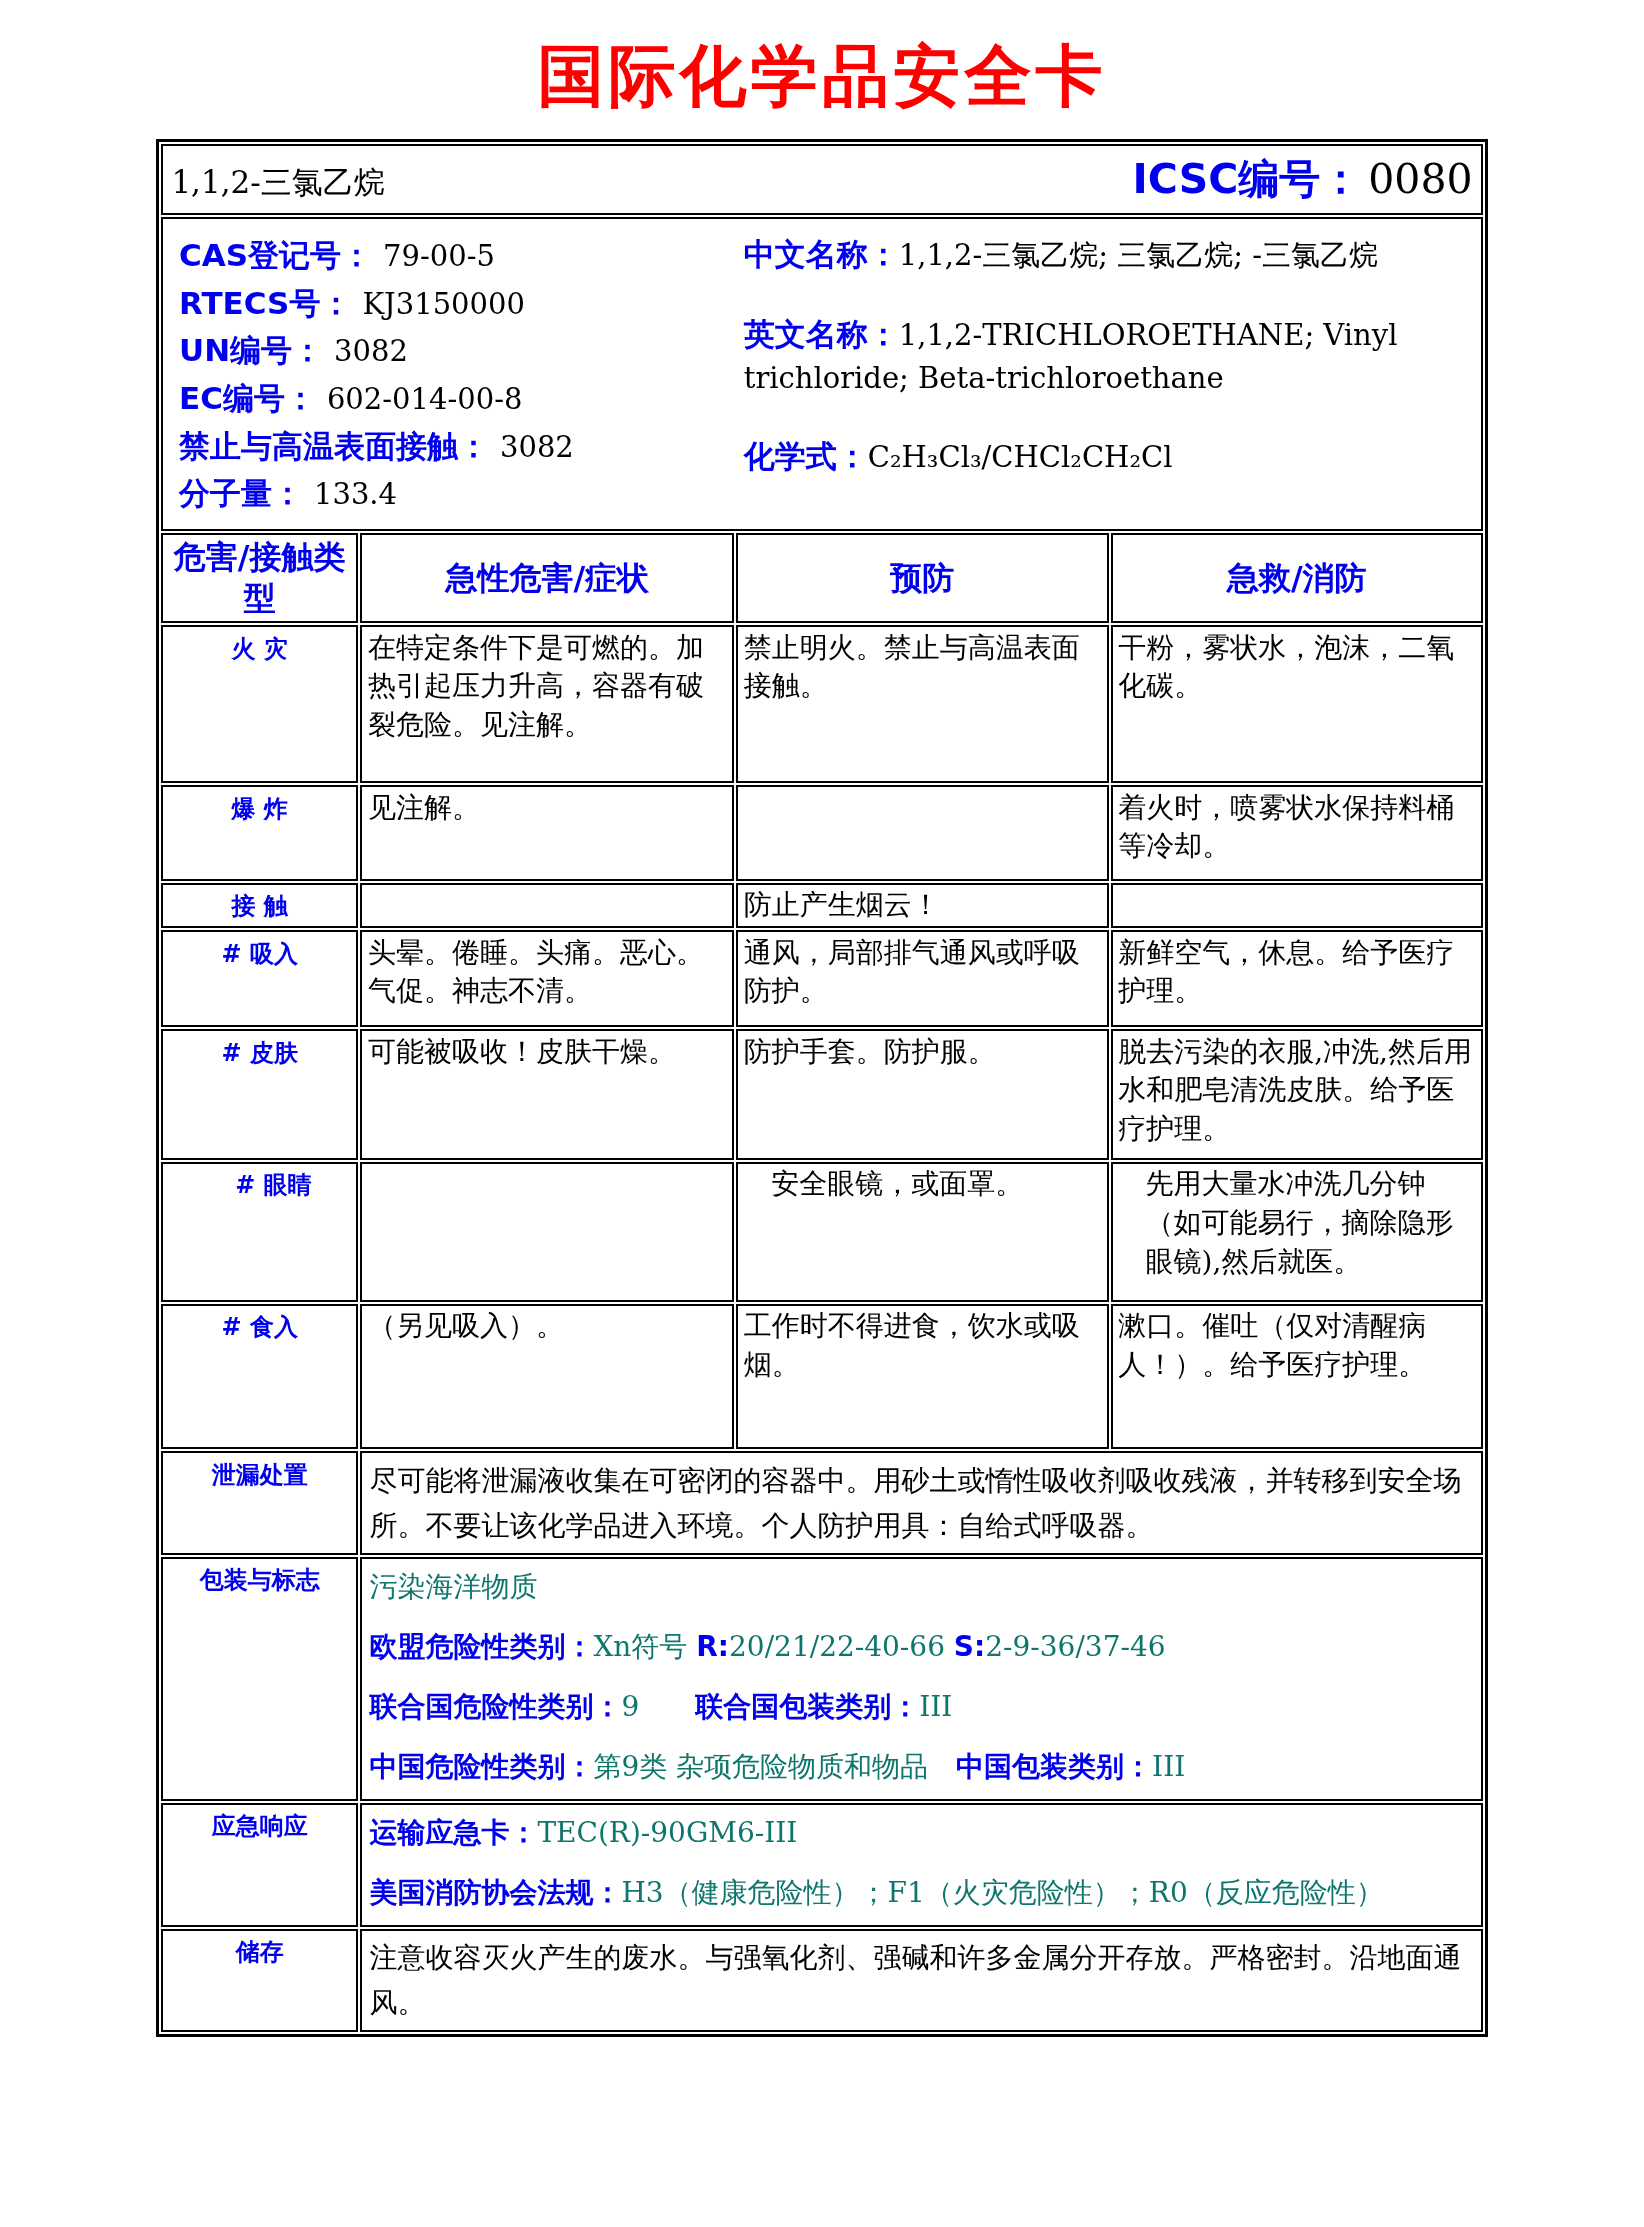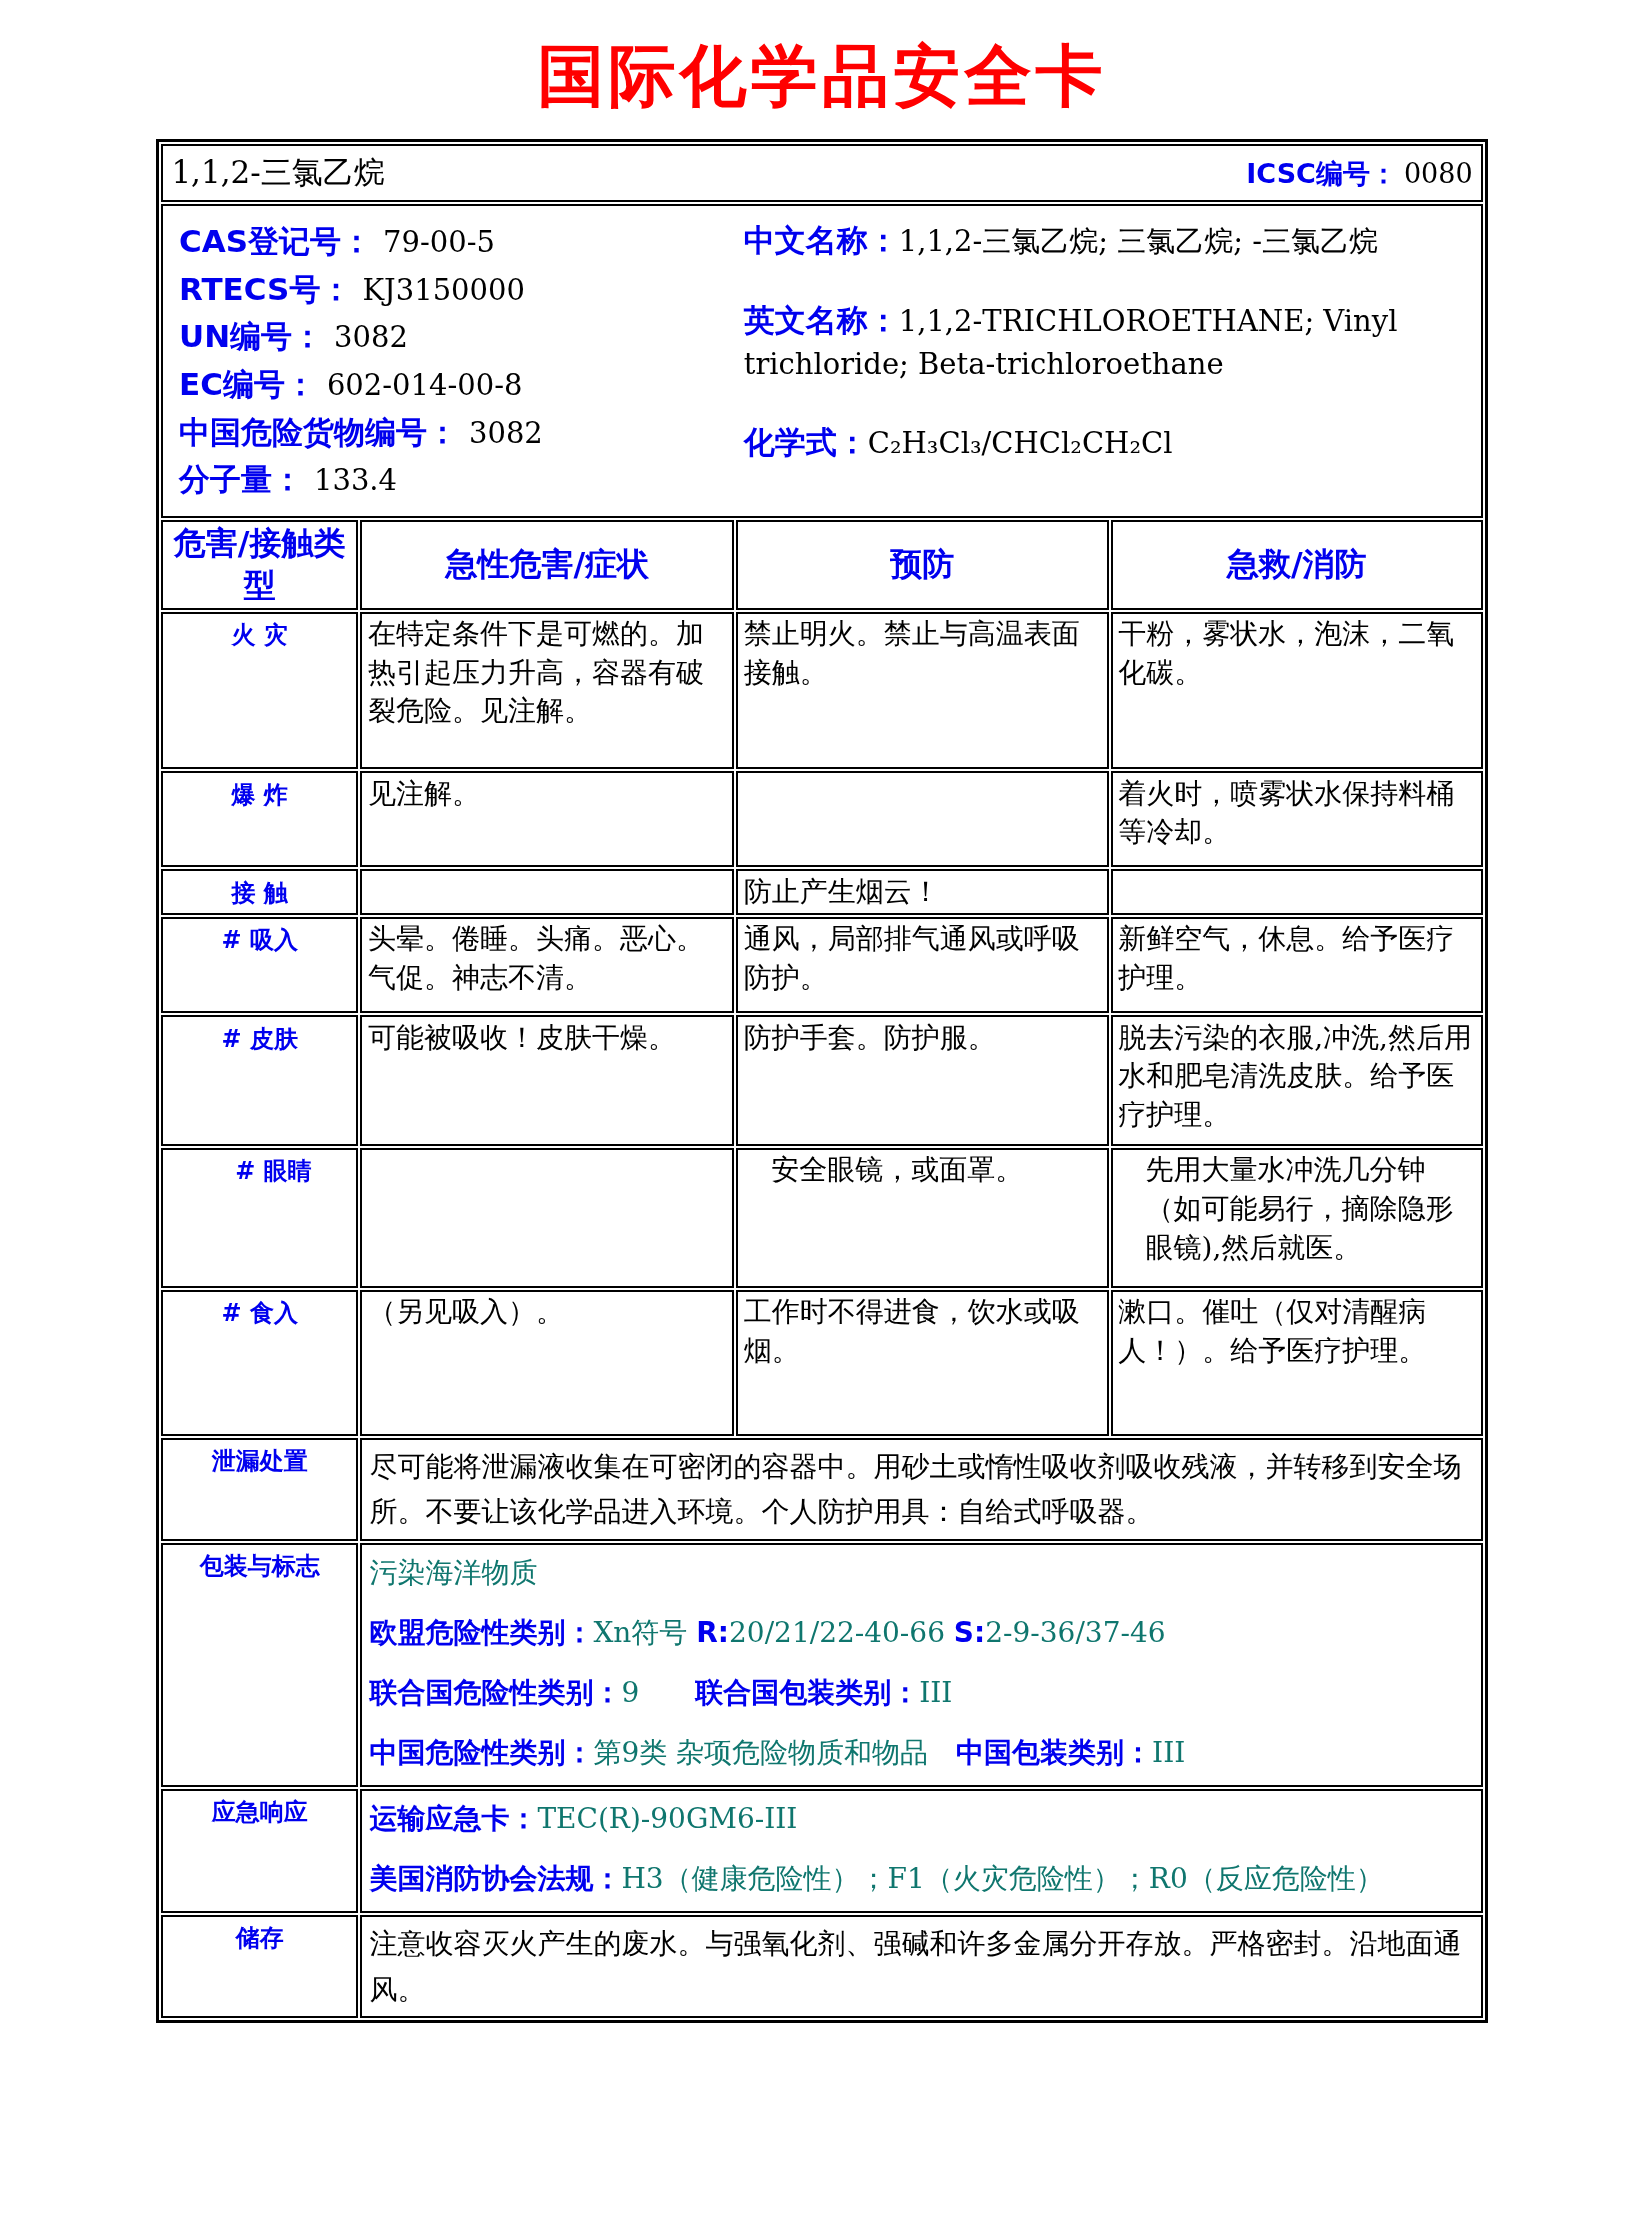--- a/index.html
+++ b/index.html
@@ -36,21 +36,21 @@
   }
   .blue,.seg-blue{
     color:#0000ee;
     font-weight:bold;
     font-family:"DejaVu Sans","Liberation Sans",sans-serif;
   }
   .seg-black{color:#0f766e;}
   
   .head-flex{display:flex;justify-content:space-between;align-items:baseline;padding:4.2px 2.8px;}
   .head-name{font-size:31px;}
-  .head-icsc{font-size:27px;white-space:nowrap;text-align:right;}
+  .head-icsc{font-size:41px;white-space:nowrap;text-align:right;}
   .head-icsc .val{color:#000;font-weight:normal;font-family:"DejaVu Serif","Liberation Serif",serif;margin-left:7px;}
   
   .info-flex{display:flex;padding:7px 1.4px;}
   .info-left{width:44%;}
   .info-right{width:56%;}
   .id-row{margin:7px 9px;font-size:29px;line-height:1.3;}
   .id-row .lab{font-size:31px;}
   .id-row .val{margin-left:11px;}
   .name-block{margin:4.2px 0 35px 0;font-size:29px;line-height:1.45;}
   .name-block:last-child{margin-bottom:5.6px;}
@@ -101,21 +101,21 @@
     </tr>
 
     <tr>
       <td colspan="4">
         <div class="info-flex">
           <div class="info-left">
             <div class="id-row"><span class="blue lab">CAS登记号：</span><span class="val">79-00-5</span></div>
             <div class="id-row"><span class="blue lab">RTECS号：</span><span class="val">KJ3150000</span></div>
             <div class="id-row"><span class="blue lab">UN编号：</span><span class="val">3082</span></div>
             <div class="id-row"><span class="blue lab">EC编号：</span><span class="val">602-014-00-8</span></div>
-            <div class="id-row"><span class="blue lab">中国危险货物编号：</span><span class="val">3082</span></div>
+            <div class="id-row"><span class="blue lab">禁止与高温表面接触：</span><span class="val">3082</span></div>
             <div class="id-row"><span class="blue lab">分子量：</span><span class="val">133.4</span></div>
           </div>
           <div class="info-right">
             <div class="name-block"><span class="blue lab">中文名称：</span><span>1,1,2-三氯乙烷; 三氯乙烷;  -三氯乙烷</span></div>
             <div class="name-block"><span class="blue lab">英文名称：</span><span>1,1,2-TRICHLOROETHANE; Vinyl trichloride; Beta-trichloroethane</span></div>
             <div class="name-block"><span class="blue lab">化学式：</span><span>C₂H₃Cl₃/CHCl₂CH₂Cl</span></div>
           </div>
         </div>
       </td>
     </tr>

